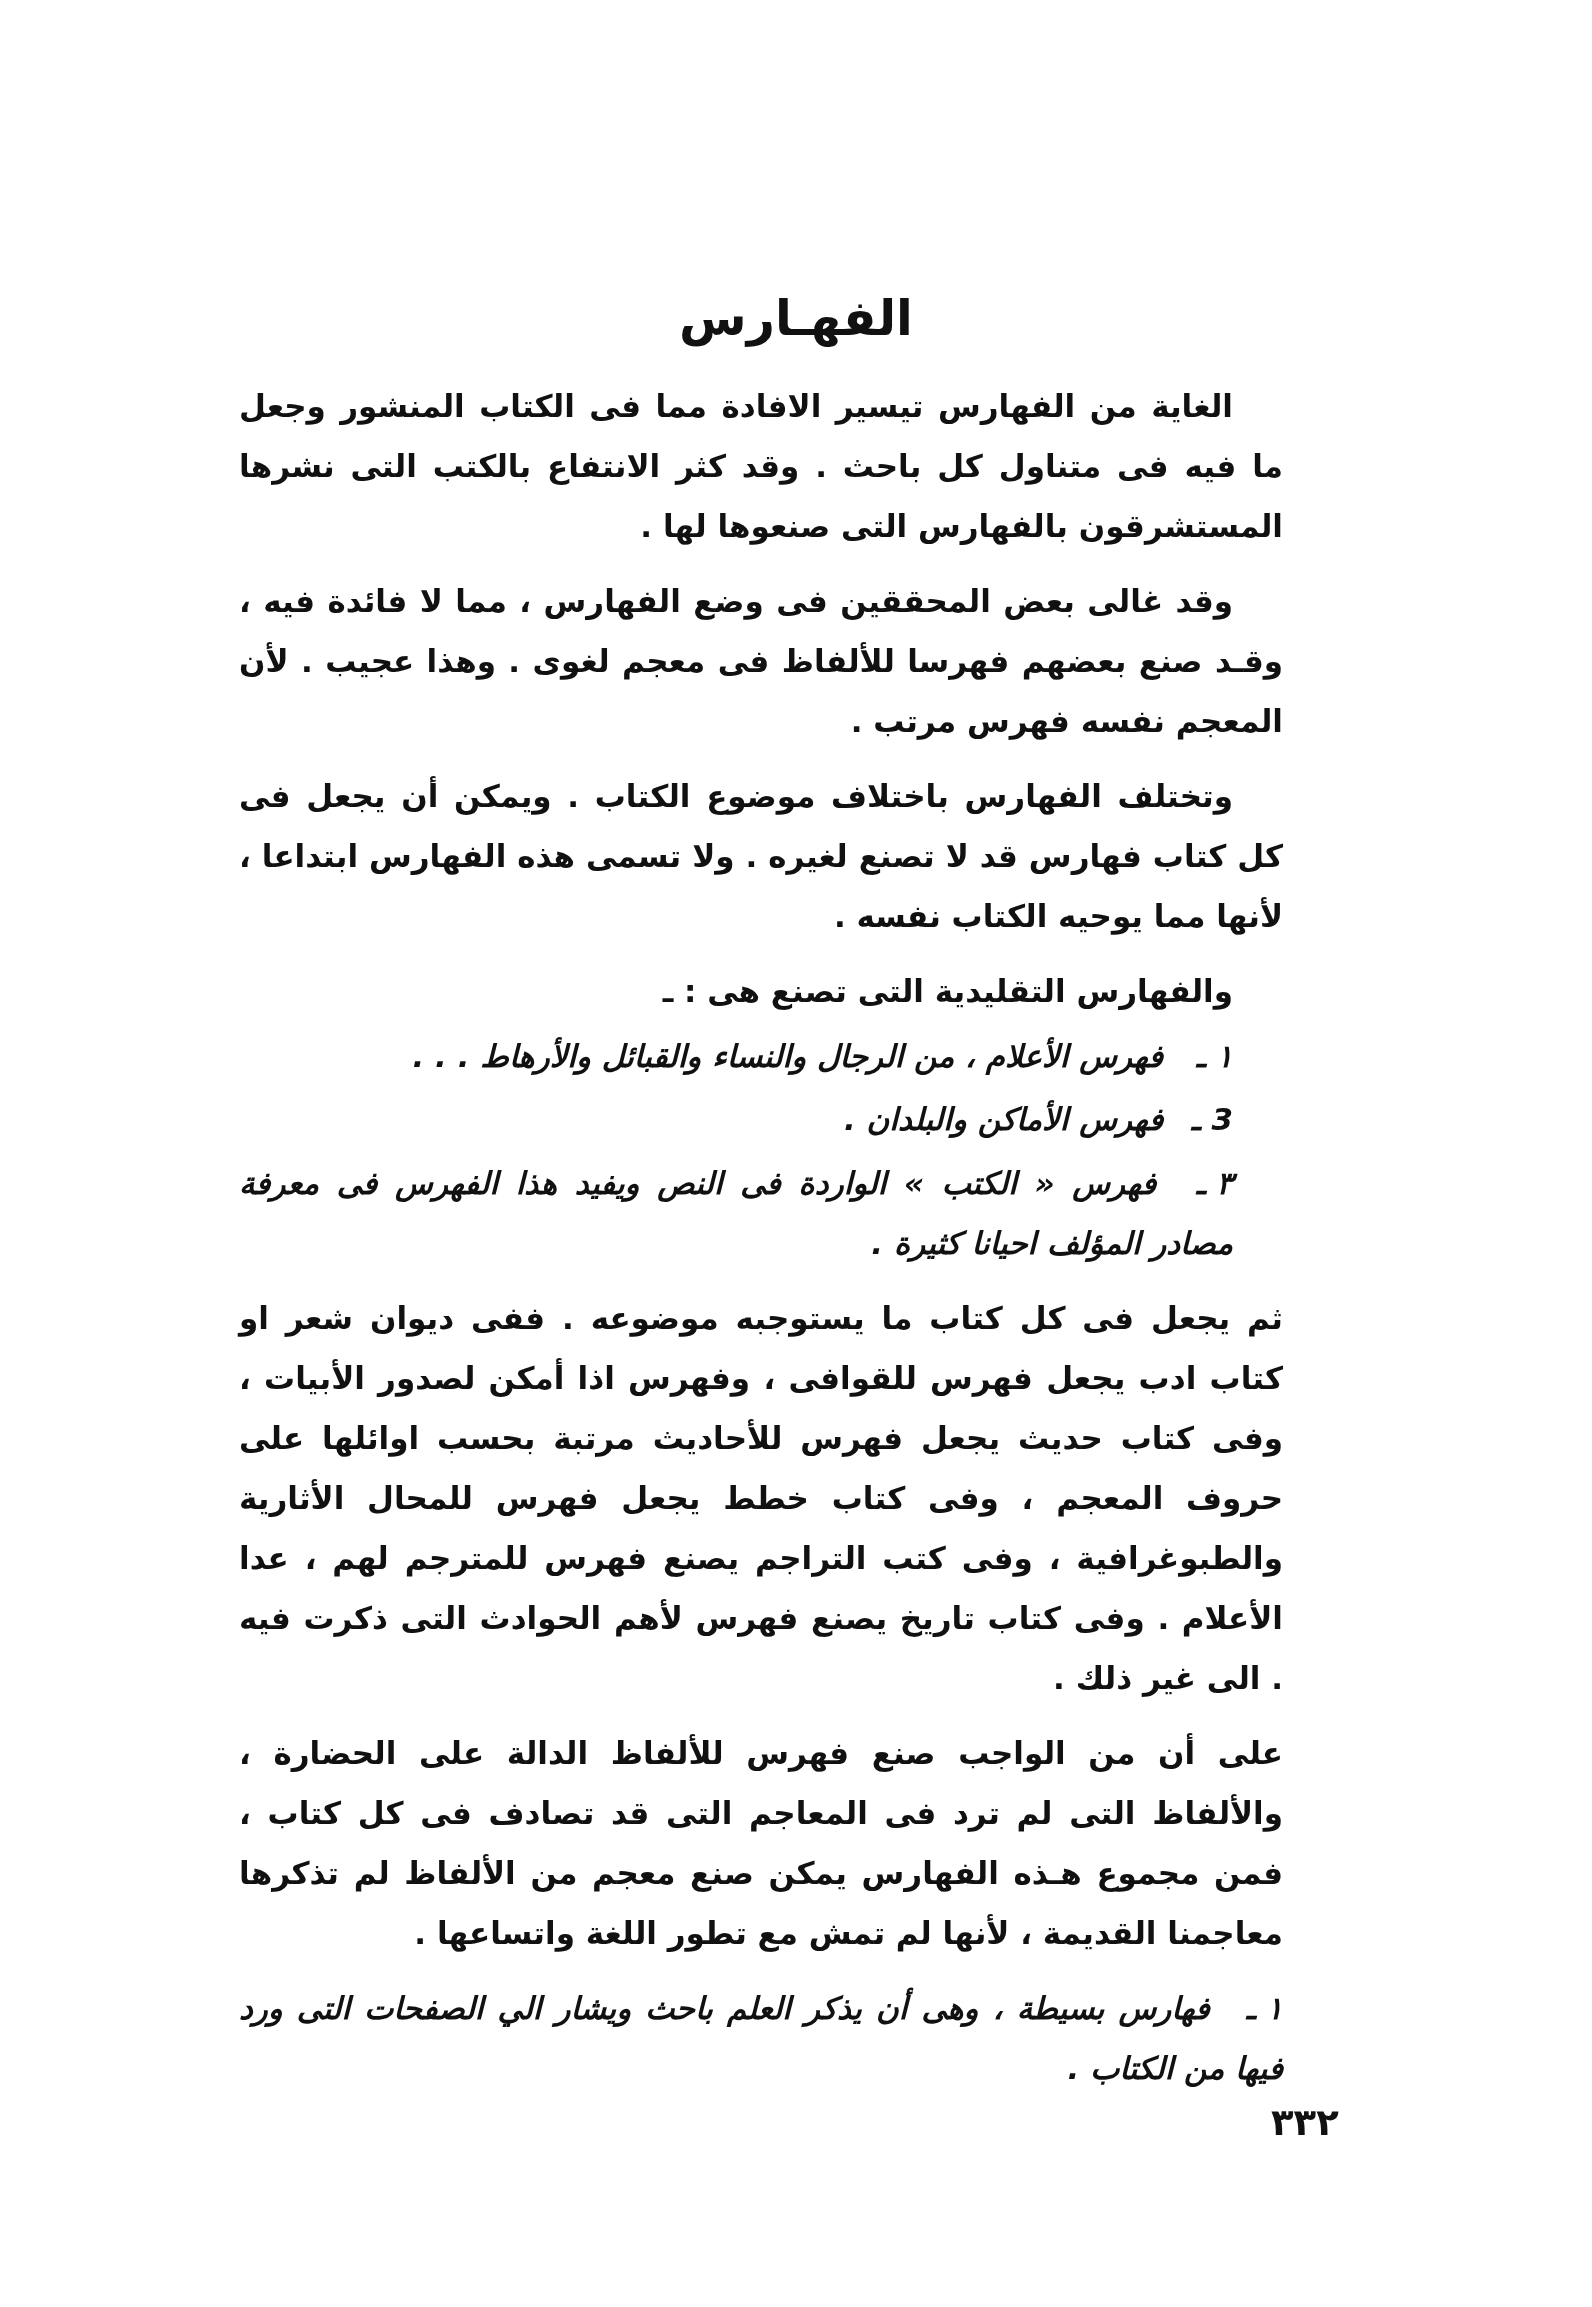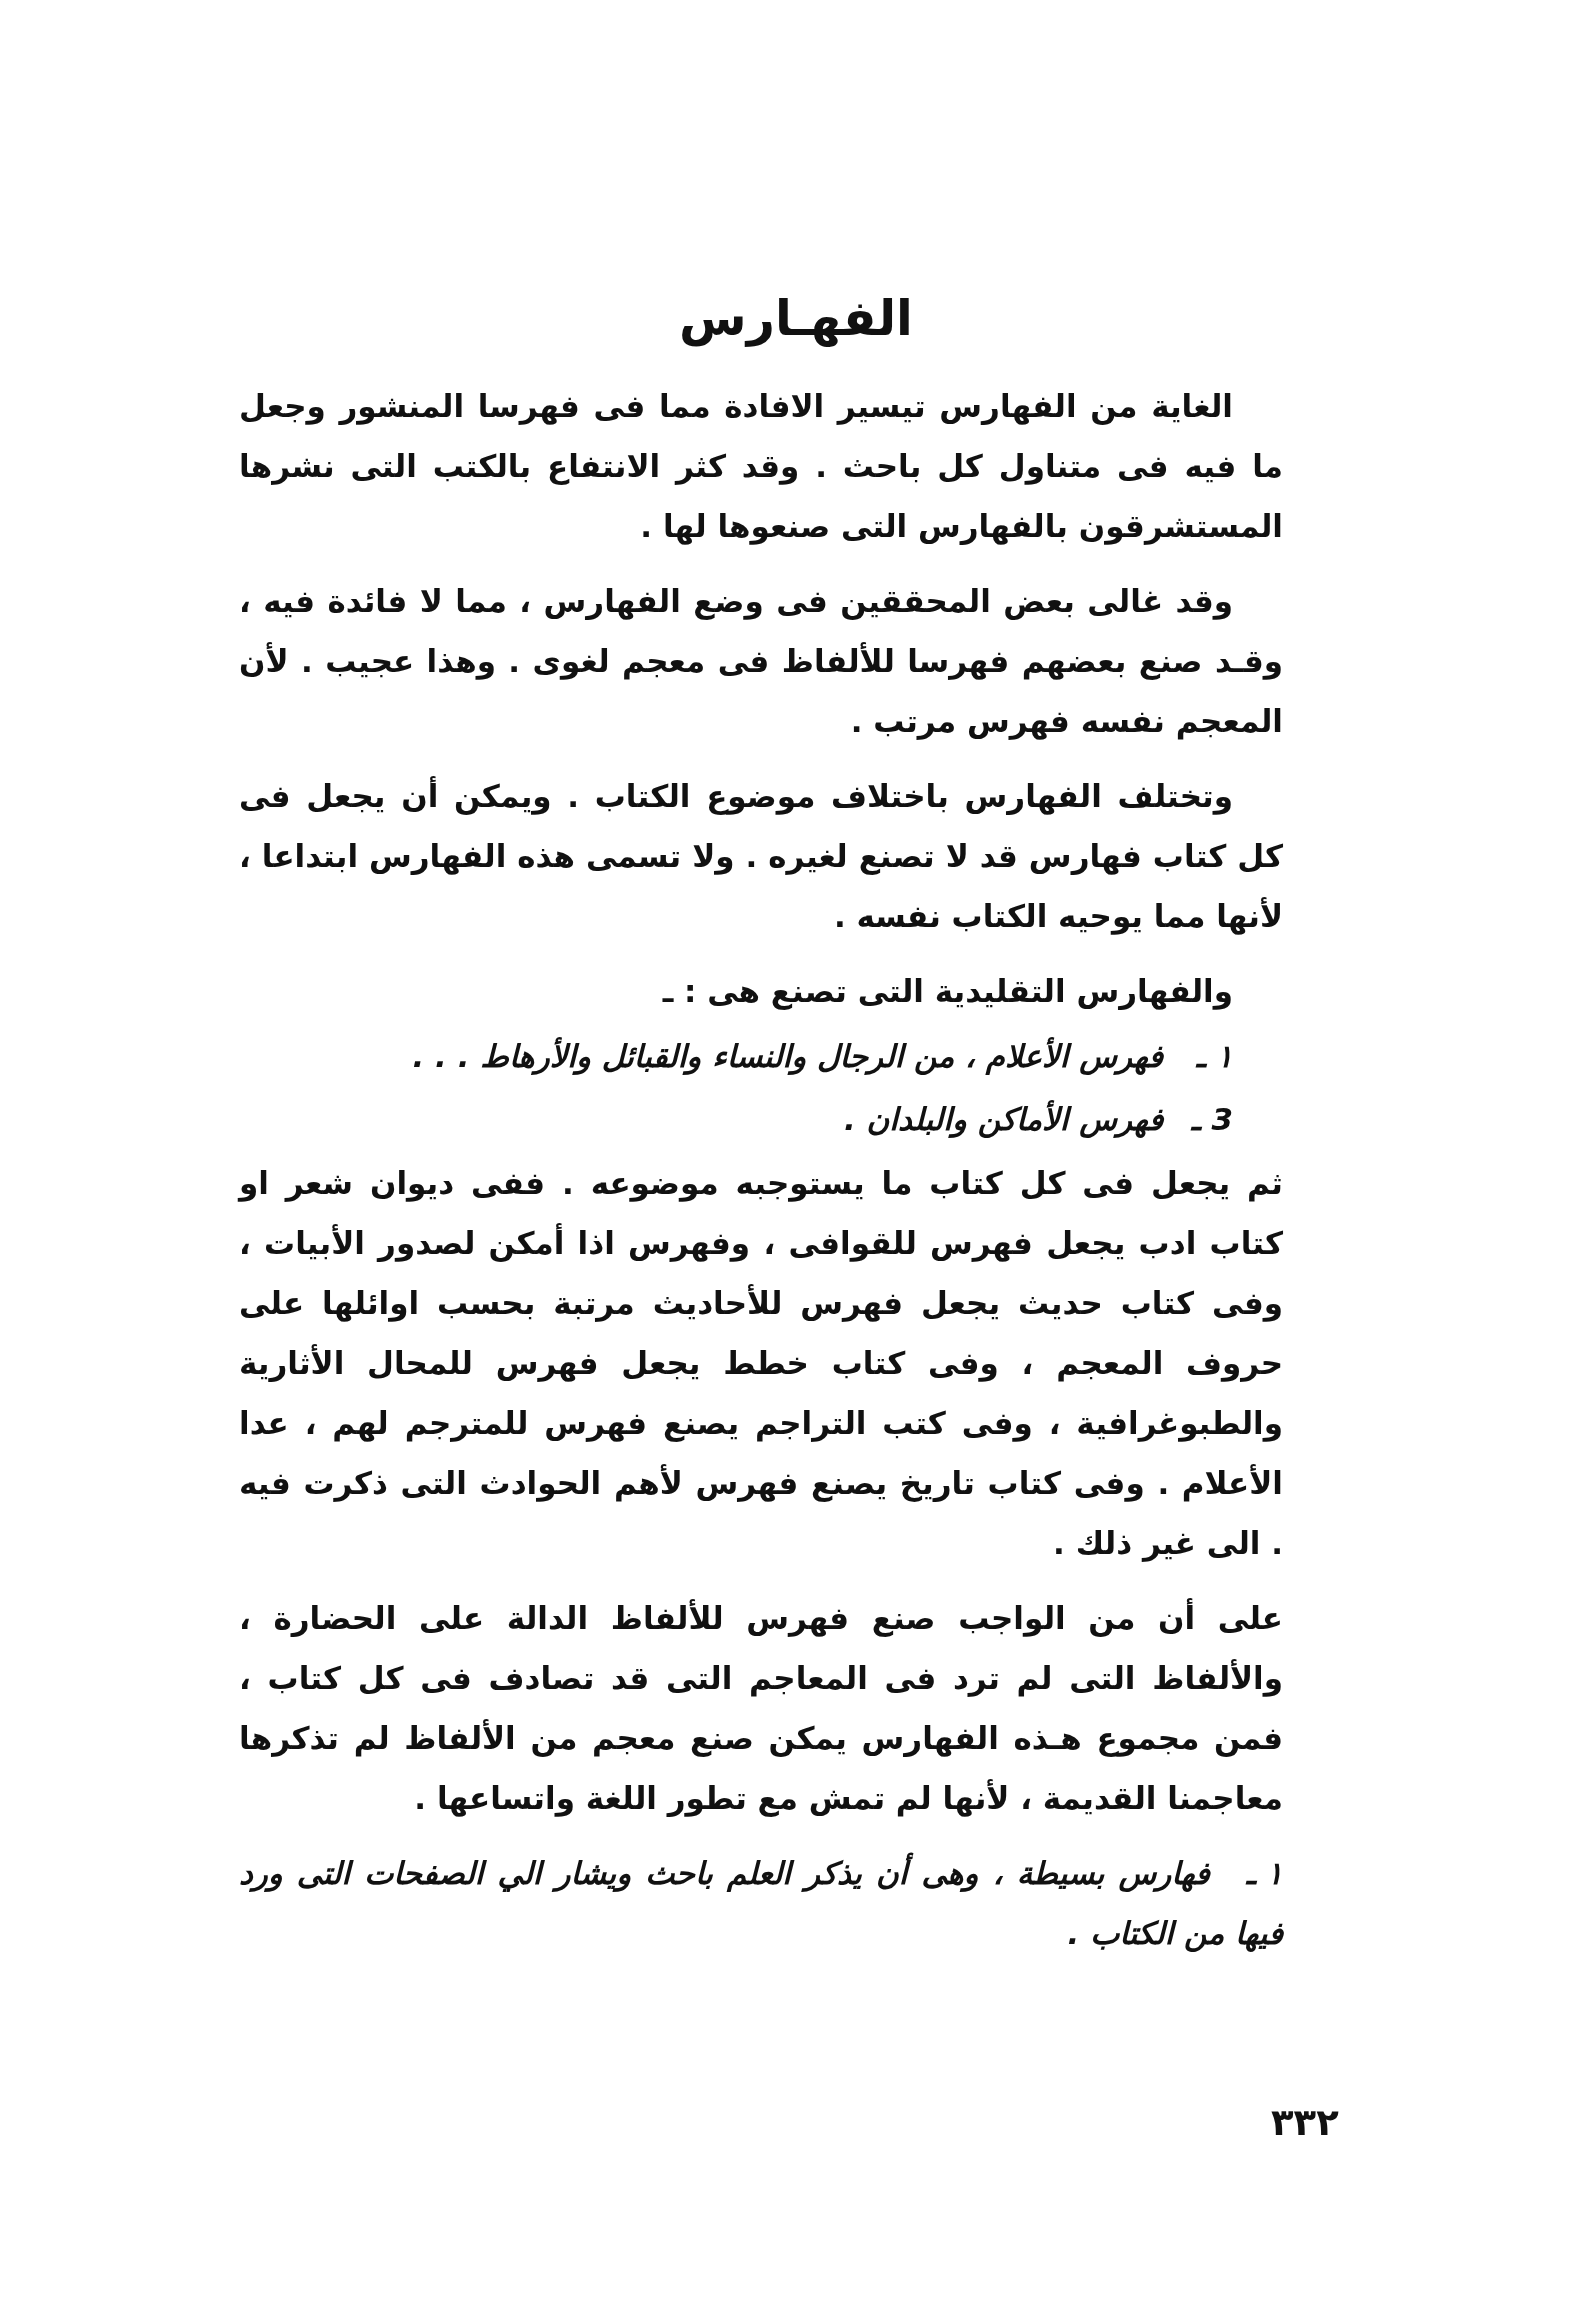--- a/index.html
+++ b/index.html
@@ -72,33 +72,37 @@
   </style>
 </head>
 <body>
 
 <div class="page">
 
   <div class="title">الفهـارس</div>
 
   <div class="content">
 
-    <p class="para">الغاية من الفهارس تيسير الافادة مما فى فهرسا المنشور وجعل ما فيه فى متناول كل باحث . وقد كثر الانتفاع بالكتب التى نشرها المستشرقون بالفهارس التى صنعوها لها .</p>
+    <p class="para">الغاية من الفهارس تيسير الافادة مما فى الكتاب المنشور وجعل ما فيه فى متناول كل باحث . وقد كثر الانتفاع بالكتب التى نشرها المستشرقون بالفهارس التى صنعوها لها .</p>
     <p class="para">وقد غالى بعض المحققين فى وضع الفهارس ، مما لا فائدة فيه ، وقـد صنع بعضهم فهرسا للألفاظ فى معجم لغوى . وهذا عجيب . لأن المعجم نفسه فهرس مرتب .</p>
     <p class="para">وتختلف الفهارس باختلاف موضوع الكتاب . ويمكن أن يجعل فى كل كتاب فهارس قد لا تصنع لغيره . ولا تسمى هذه الفهارس ابتداعا ، لأنها مما يوحيه الكتاب نفسه .</p>
 
     <p class="heading-line">والفهارس التقليدية التى تصنع هى : ـ</p>
 
     <div class="item">
       <span class="num">١ ـ</span>
       <span>فهرس الأعلام ، من الرجال والنساء والقبائل والأرهاط . . .</span>
     </div>
     <div class="item">
       <span class="num">3 ـ</span>
       <span>فهرس الأماكن والبلدان .</span>
+    </div>
+    <div class="item" style="margin-bottom:15px;">
+      <span class="num">٣ ـ</span>
+      <span>فهرس « الكتب » الواردة فى النص ويفيد هذا الفهرس فى معرفة مصادر المؤلف احيانا كثيرة .</span>
     </div>
 
     <p class="para" style="text-indent:0;">ثم يجعل فى كل كتاب ما يستوجبه موضوعه . ففى ديوان شعر او كتاب ادب يجعل فهرس للقوافى ، وفهرس اذا أمكن لصدور الأبيات ، وفى كتاب حديث يجعل فهرس للأحاديث مرتبة بحسب اوائلها على حروف المعجم ، وفى كتاب خطط يجعل فهرس للمحال الأثارية والطبوغرافية ، وفى كتب التراجم يصنع فهرس للمترجم لهم ، عدا الأعلام . وفى كتاب تاريخ يصنع فهرس لأهم الحوادث التى ذكرت فيه . الى غير ذلك .</p>
 
     <p class="para" style="text-indent:0;">على أن من الواجب صنع فهرس للألفاظ الدالة على الحضارة ، والألفاظ التى لم ترد فى المعاجم التى قد تصادف فى كل كتاب ، فمن مجموع هـذه الفهارس يمكن صنع معجم من الألفاظ لم تذكرها معاجمنا القديمة ، لأنها لم تمش مع تطور اللغة واتساعها .</p>
 
 
     <div class="item" style="padding-right:0;">
       <span class="num">١ ـ</span>
       <span>فهارس بسيطة ، وهى أن يذكر العلم باحث ويشار الي الصفحات التى ورد فيها من الكتاب .</span>

